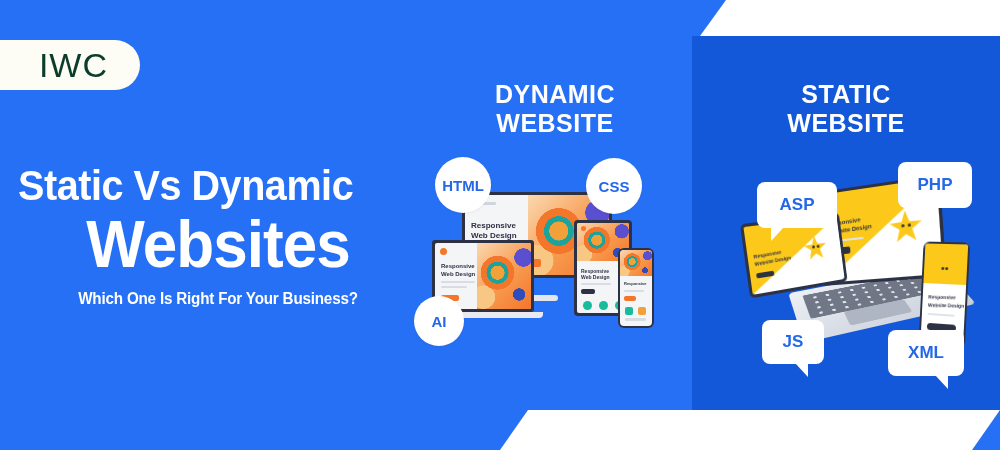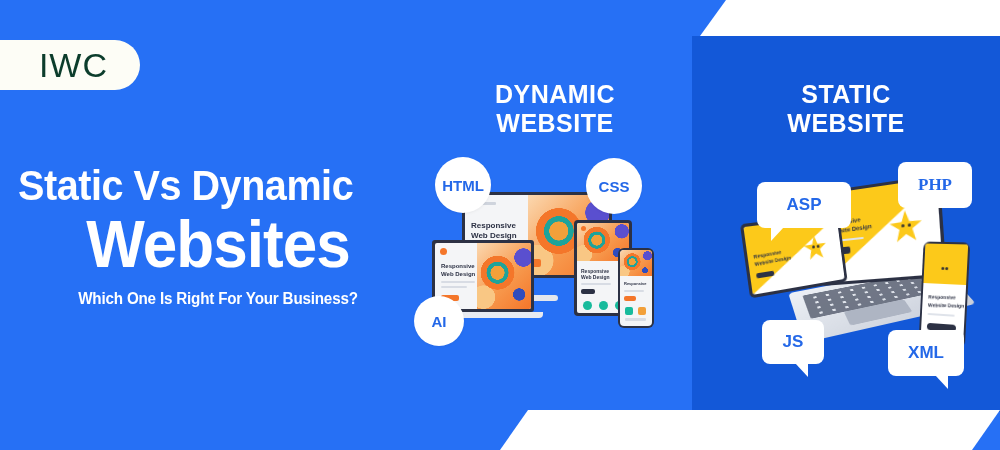--- a/index.html
+++ b/index.html
@@ -358,24 +358,24 @@
         <div class="dyn-top-yellow"></div>
         <div class="dyn-star" style="width:22px; height:22px; right:28%; top:14%;"></div>
         <div class="dyn-txt" style="top:50px; font-size:5px;">Responsive</div>
         <div class="dyn-txt" style="top:58px; font-size:5px;">Website Design</div>
         <div class="dyn-bar" style="top:70px; width:28px; height:2px;"></div>
         <div class="dyn-btn" style="top:80px; width:30px; height:7px; border-radius:4px;"></div>
       </div>
     </div>
   </div>
 
-  <div class="tag-bubble tail-bl" style="left:757px; top:182px; width:94px; height:46px; font-size:17px;">
+  <div class="tag-bubble tail-bl" style="left:757px; top:182px; width:80px; height:46px; font-size:17px;">
     <span>ASP</span>
   </div>
-  <div class="tag-bubble tail-bl" style="left:898px; top:162px; width:74px; height:46px; font-size:17px;font-family:Liberation Serif, serif;">
+  <div class="tag-bubble tail-bl" style="left:898px; top:162px; width:74px; height:46px; font-size:17px;">
     <span>PHP</span>
   </div>
   <div class="tag-bubble tail-br" style="left:762px; top:320px; width:62px; height:44px; font-size:17px;">
     <span>JS</span>
   </div>
   <div class="tag-bubble tail-br" style="left:888px; top:330px; width:76px; height:46px; font-size:17px;">
     <span>XML</span>
   </div>
 
 

